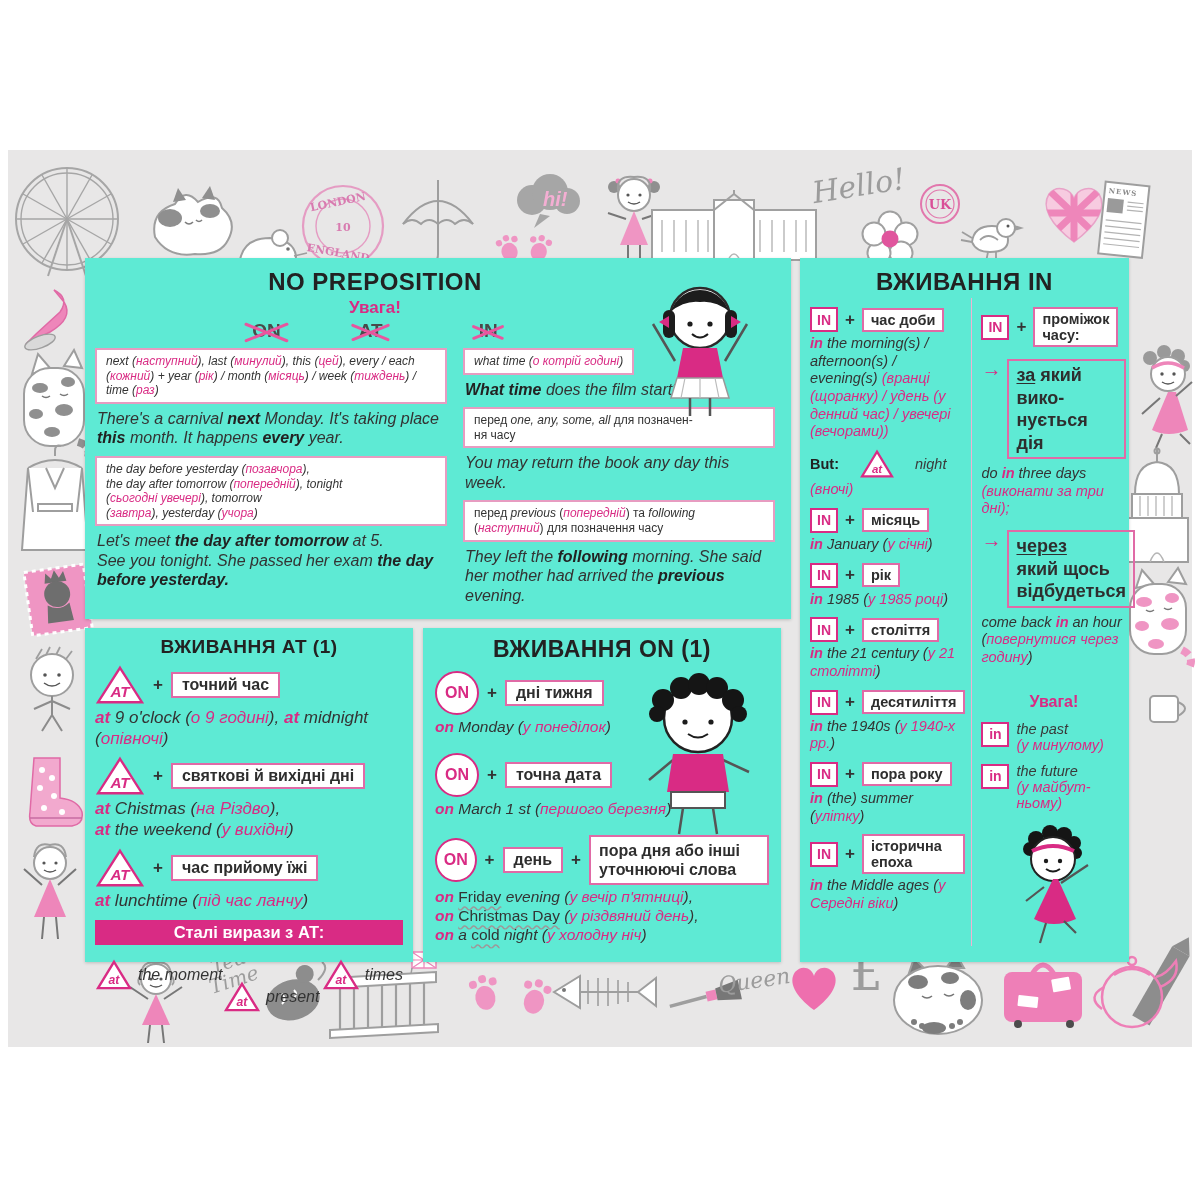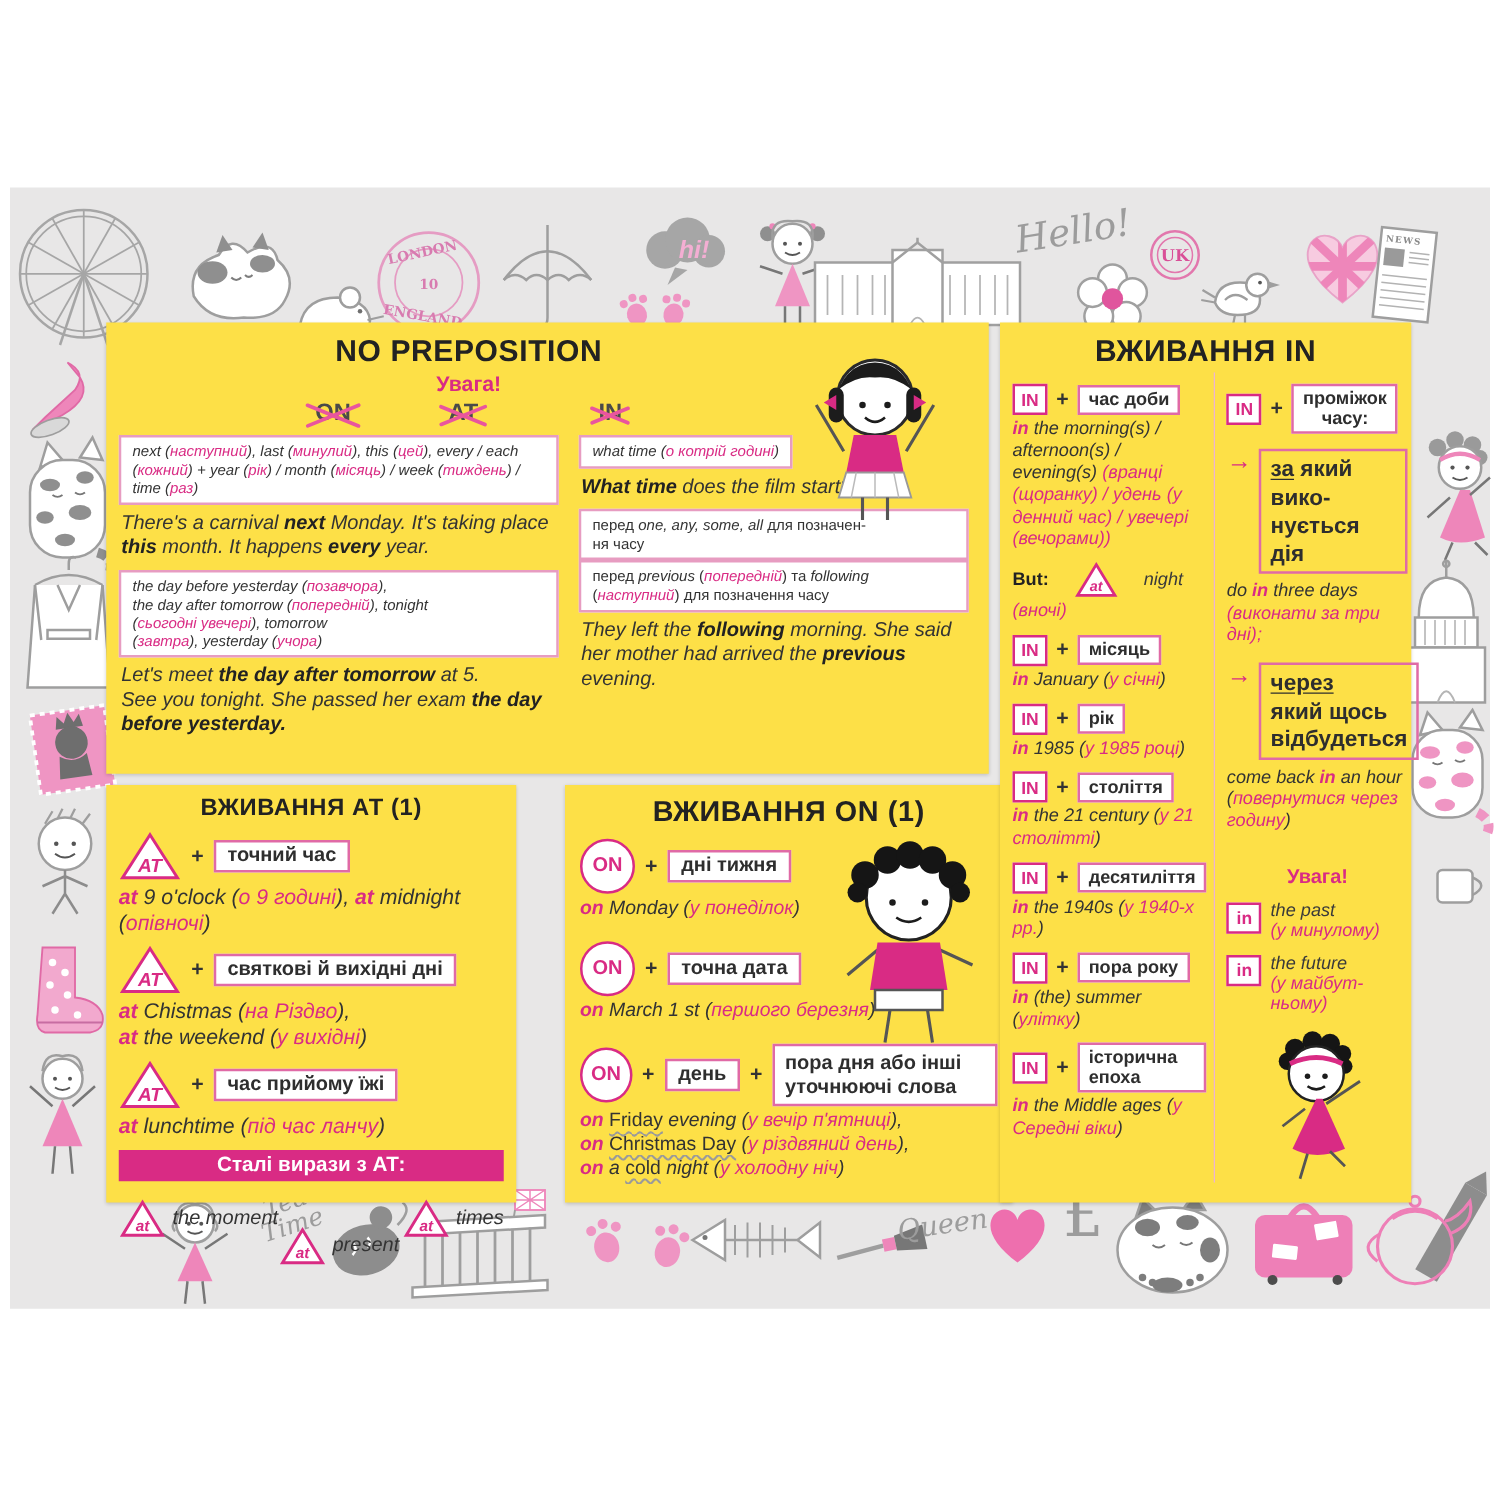--- a/index.html
+++ b/index.html
@@ -8,21 +8,21 @@
   :root{
     --pink:#d92b84; --pinkbox:#e79cc1; --pinkchip:#d92b84; --pinklbl:#e06aa6;
     --pinklt:#ef95c3; --pinkmid:#ee86ba; --grey:#9e9e9e; --ink:#333;
   }
   .scene{position:absolute;inset:0}
   .bg{position:absolute;left:8px;top:150px;width:1184px;height:897px;background:#e8e7e7}
   .dd{position:absolute}
   .hand{position:absolute;font:italic 30px "DejaVu Serif",serif;color:#9c9c9c;transform:rotate(-9deg)}
   .hand2{position:absolute;font:italic 20px "DejaVu Serif",serif;color:#9c9c9c}
 
-  .panel{position:absolute;background:#fde047;box-shadow:0 1px 3px rgba(0,0,0,.18)}
+  .panel{position:absolute;background:#5eead4;box-shadow:0 1px 3px rgba(0,0,0,.18)}
   .ptitle{font-weight:bold;font-size:24px;color:#222;text-align:center;letter-spacing:.5px;margin:10px 0 2px}
   .rich,.p-ex,.pbox{white-space:pre-line}
   .p-ex{margin:5px 2px 8px;font-size:16px;line-height:1.22;color:var(--ink)}
   .pbox{border:2px solid var(--pinkbox);padding:4px 9px;font-size:12px;line-height:1.22;background:#fff;color:var(--ink)}
 
   .seg-en{font-style:italic}
   .seg-uk{font-style:italic;color:var(--pink)}
   .seg-b{font-style:italic;font-weight:bold;color:#222}
   .seg-pb{font-style:italic;font-weight:bold;color:var(--pink)}
   .seg-pl{}
@@ -60,21 +60,21 @@
   #atp .ptitle{font-size:19px;margin:6px 0 0}
   #atp .chip-row{margin:6px 0 2px}
   #atp .lbox{font-size:16px}
   #atp .p-ex{font-size:17px;margin:2px 0 2px}
   .banner{background:var(--pink);color:#fff;font-weight:bold;font-size:16.5px;text-align:center;padding:3px 0;margin:8px 0 2px}
   .fixedrow{position:relative;height:62px}
   .fx{position:absolute;display:inline-flex;align-items:center;gap:5px;font-style:italic;font-size:16px;color:var(--ink)}
   .fx1{left:0;top:12px}.fx2{left:128px;top:34px}.fx3{right:0;top:12px}
 
   
-  #onp{left:452px;top:628px;width:358px;height:334px;padding:2px 12px;box-sizing:border-box;position:absolute}
+  #onp{left:423px;top:628px;width:358px;height:334px;padding:2px 12px;box-sizing:border-box;position:absolute}
   #onp .ptitle{font-size:23px;margin:6px 0 2px}
   #onp .chip-row{margin:8px 0 2px}
   #onp .lbox{font-size:16px}
   #onp .p-ex{font-size:15.5px;margin:3px 0 2px}
   .lbox-big{font-size:15px;line-height:1.2;max-width:160px;padding:4px 8px}
 
   
   #inp{left:800px;top:258px;width:329px;height:704px;padding:2px 10px;box-sizing:border-box}
   #inp .ptitle{margin:8px 0 2px}
   .in-cols{display:flex}
@@ -504,20 +504,21 @@
 (</span><span class="seg-uk">сьогодні увечері</span><span class="seg-en">), tomorrow
 (</span><span class="seg-uk">завтра</span><span class="seg-en">), yesterday (</span><span class="seg-uk">учора</span><span class="seg-en">)</span></div>
         <p class="p-ex rich"><span class="seg-en">Let's meet </span><span class="seg-b">the day after tomorrow</span><span class="seg-en"> at 5.
 See you tonight. She passed her exam </span><span class="seg-b">the day before yesterday.</span></p>
       </div>
       <div class="np-col-r">
         <div class="pbox rich" style="display:inline-block"><span class="seg-en">what time (</span><span class="seg-uk">о котрій годині</span><span class="seg-en">)</span></div>
         <p class="p-ex rich"><span class="seg-b">What time</span><span class="seg-en"> does the film start?</span></p>
         <div class="pbox rich"><span class="seg-pl">перед </span><span class="seg-en">one, any, some, all</span><span class="seg-pl"> для позначен-
 ня часу</span></div>
+        <p class="p-ex rich"><span class="seg-en">You may return the book any day this week.</span></p>
         <div class="pbox rich"><span class="seg-pl">перед </span><span class="seg-en">previous</span><span class="seg-pl"> (</span><span class="seg-uk">попередній</span><span class="seg-pl">) та </span><span class="seg-en">following</span><span class="seg-pl">
 (</span><span class="seg-uk">наступний</span><span class="seg-pl">) для позначення часу</span></div>
         <p class="p-ex rich"><span class="seg-en">They left the </span><span class="seg-b">following</span><span class="seg-en"> morning. She said her mother had arrived the </span><span class="seg-b">previous</span><span class="seg-en"> evening.</span></p>
       </div>
     </div>
     <svg class="illu" style="left:560px;top:8px" width="110" height="152" viewBox="0 0 110 152">
       <path d="M30,95 L8,58 M80,95 L102,58" stroke="#555" stroke-width="2.5" fill="none"></path>
       <circle cx="55" cy="52" r="30" fill="#fff" stroke="#2a2a2a" stroke-width="2.5"></circle>
       <path d="M25,54 A30,30 0 1 1 85,54 L85,46 Q70,34 55,36 Q40,34 25,46 Z" fill="#1c1c1c"></path>
       <rect x="18" y="44" width="12" height="28" rx="6" fill="#1c1c1c"></rect>
@@ -704,21 +705,21 @@
           <span class="plus">+</span>
           <span class="lbox">історична епоха</span>
         </div>
         <p class="p-ex rich"><span class="seg-pb">in</span><span class="seg-en"> the Middle ages (</span><span class="seg-uk">у Середні віки</span><span class="seg-en">)</span></p>
       </div>
 
       <div class="in-r">
         <div class="chip-row">
           <span class="chip-sq">IN</span>
           <span class="plus">+</span>
-          <span class="lbox" style="text-align:center">проміжок
+          <span class="lbox" style="text-align:left">проміжок
 часу:</span>
         </div>
 
         <div class="arr-row">
           <span class="arr">→</span>
           <span class="abox rich"><span class="seg-un">за</span><span class="seg-pl"> який вико-
 нується дія</span></span>
         </div>
         <p class="p-ex rich" style="margin-top:6px"><span class="seg-en">do </span><span class="seg-pb">in</span><span class="seg-en"> three days </span><span class="seg-uk">(виконати за три дні);</span></p>
 

